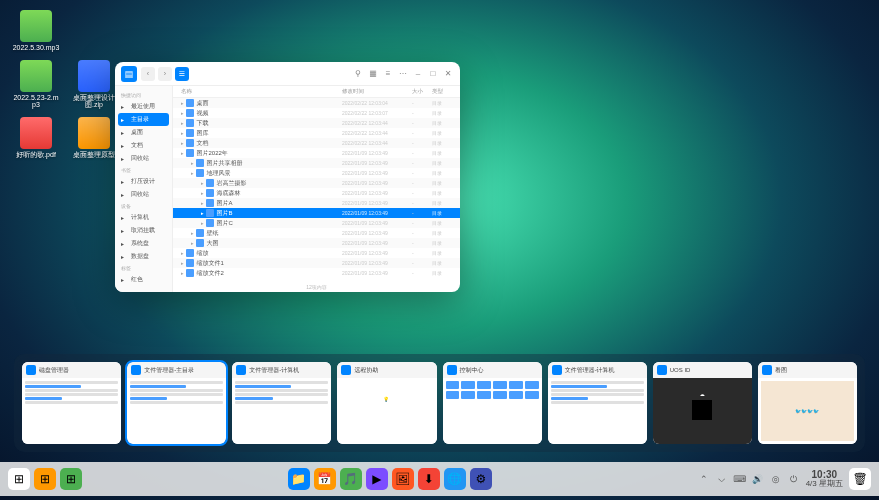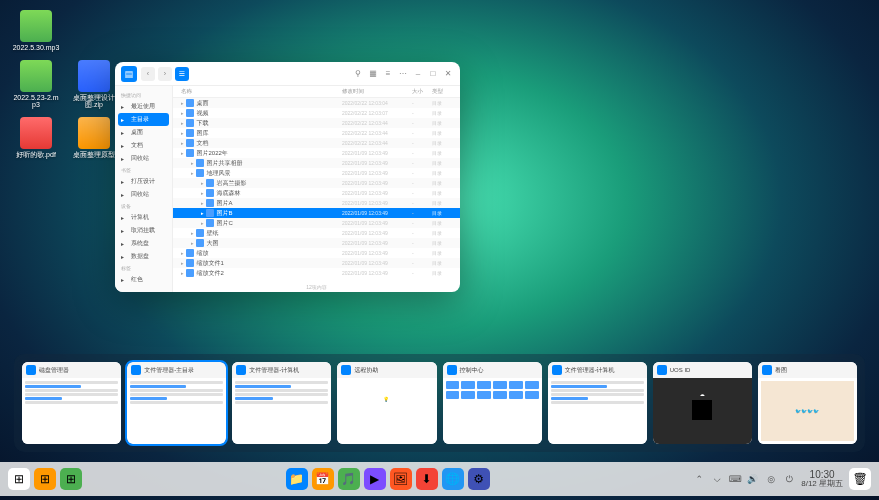--- a/index.html
+++ b/index.html
@@ -63,21 +63,21 @@
 .task.dark .task-body{background:#2a2a2a;}
 
 
 .dock{position:absolute;bottom:4px;left:0;right:0;height:34px;background:rgba(240,240,240,.85);display:flex;align-items:center;padding:0 8px;gap:4px;}
 .dock-left{display:flex;gap:4px;}
 .dock-center{flex:1;display:flex;justify-content:center;gap:4px;}
 .dock-right{display:flex;align-items:center;gap:6px;}
 .dock-ico{width:22px;height:22px;border-radius:5px;display:flex;align-items:center;justify-content:center;font-size:12px;cursor:pointer;}
 .tray-ico{width:12px;height:12px;font-size:9px;color:#555;display:flex;align-items:center;justify-content:center;cursor:pointer;}
 .clock{font-size:8px;color:#444;text-align:center;line-height:1;}
-.clock .time{font-size:10px;font-weight:400;text-align:center;}
+.clock .time{font-size:10px;font-weight:700;text-align:center;}
 
 
 .mini-rows{display:flex;flex-direction:column;gap:1px;}
 .mini-bar{height:3px;background:#e0e0e0;border-radius:1px;}
 .mini-bar.blue{background:#4a9eff;}
 .mini-grid{display:grid;grid-template-columns:repeat(6,1fr);gap:2px;}
 .mini-cell{height:8px;background:#4a9eff;border-radius:1px;}
 </style>
 </head>
 <body>
@@ -528,18 +528,18 @@
       </div>
     <div class="dock-right">
       <div class="tray-ico">⌃</div>
       <div class="tray-ico">⌵</div>
       <div class="tray-ico">⌨</div>
       <div class="tray-ico">🔊</div>
       <div class="tray-ico">◎</div>
       <div class="tray-ico">⏻</div>
       <div class="clock">
         <div class="time">10:30</div>
-        <div>8/12 星期五</div>
+        <div>4/3 星期五</div>
       </div>
       <div class="dock-ico" style="background:#fff">🗑</div>
     </div>
   </div>
 </div>
 
 </body></html>

